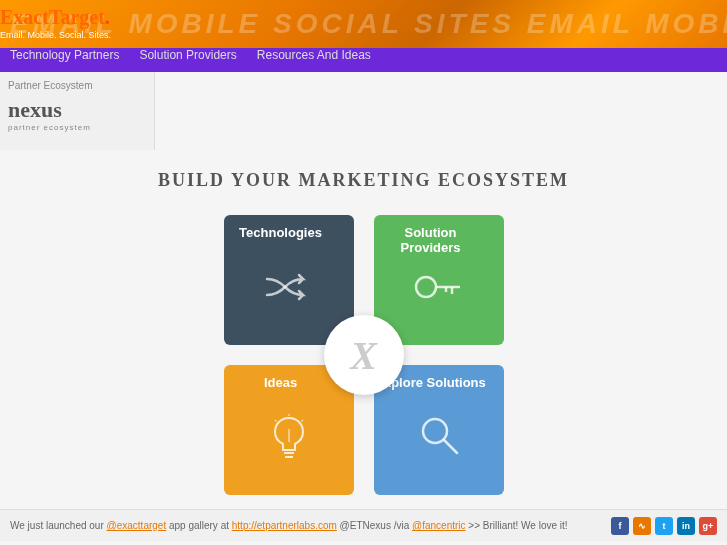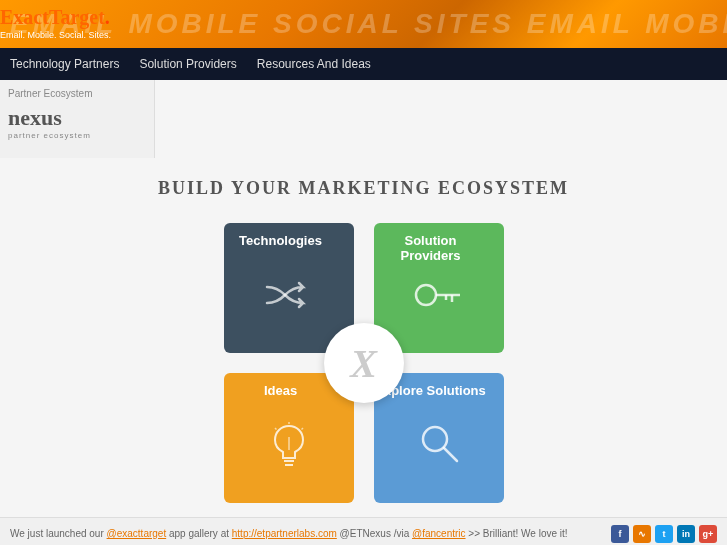--- a/index.html
+++ b/index.html
@@ -37,24 +37,23 @@
     }
     #logo-title span { color: #ff6600; }
     #logo-subtitle {
       font-size: 9px;
       color: white;
       margin-top: 1px;
     }
 
     
     #nav {
-      background: #0f172a;
-      height: 32px;
-      display: flex;
-      align-items: center;
+      background: #6d28d9;
+      height: 24px;
+      display: flex;
       padding: 0 10px;
       gap: 20px;
     }
     .nav-item {
       color: #ddd;
       font-size: 12px;
       cursor: pointer;
       text-decoration: none;
     }
 

